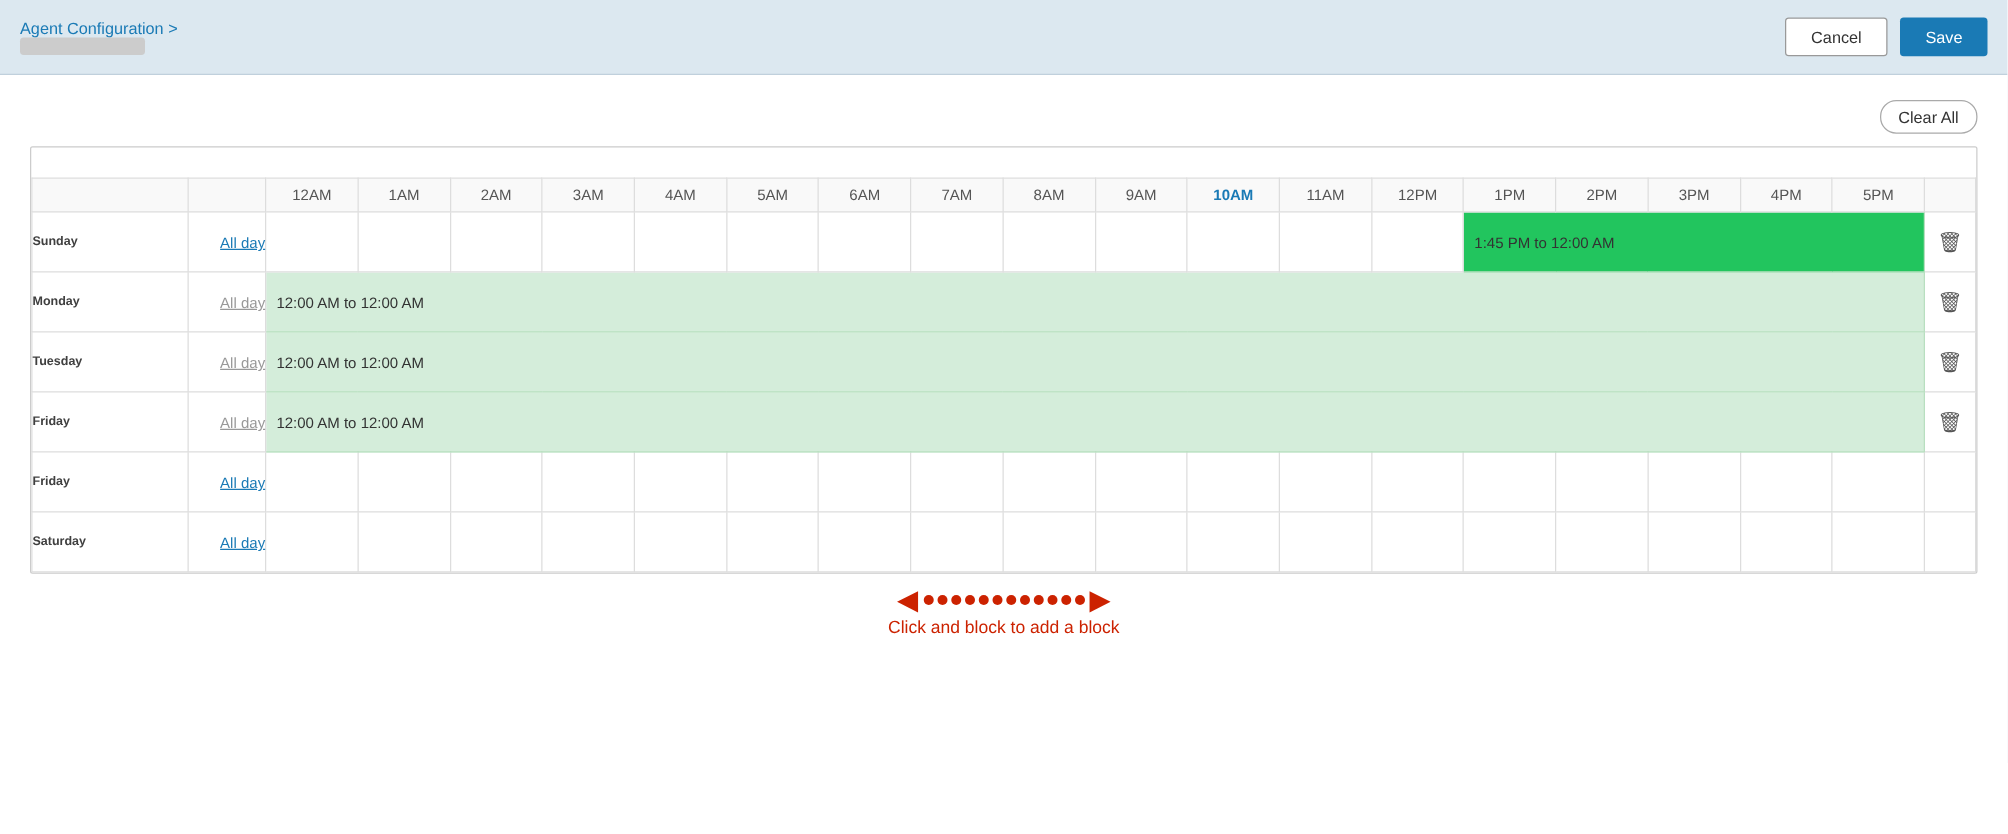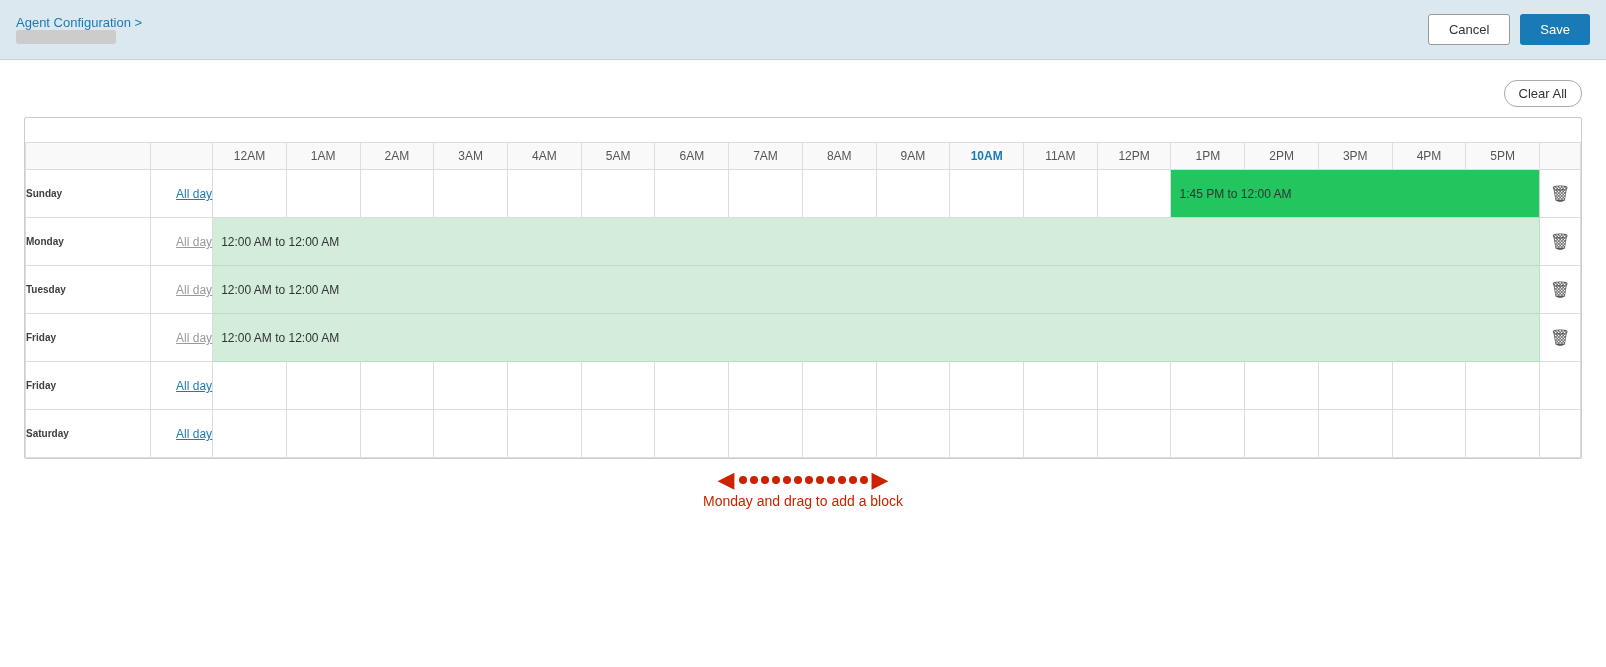--- a/index.html
+++ b/index.html
@@ -296,15 +296,15 @@
         <span class="dot"></span>
         <span class="dot"></span>
         <span class="dot"></span>
         <span class="dot"></span>
         <span class="dot"></span>
         <span class="dot"></span>
         <span class="dot"></span>
       </span>
       <span class="arrow-right">▶</span>
     </div>
-    <div>Monday and drag to add a block</div>
+    <div>Click and block to add a block</div>
   </div>
 </div>
 
 </body></html>

